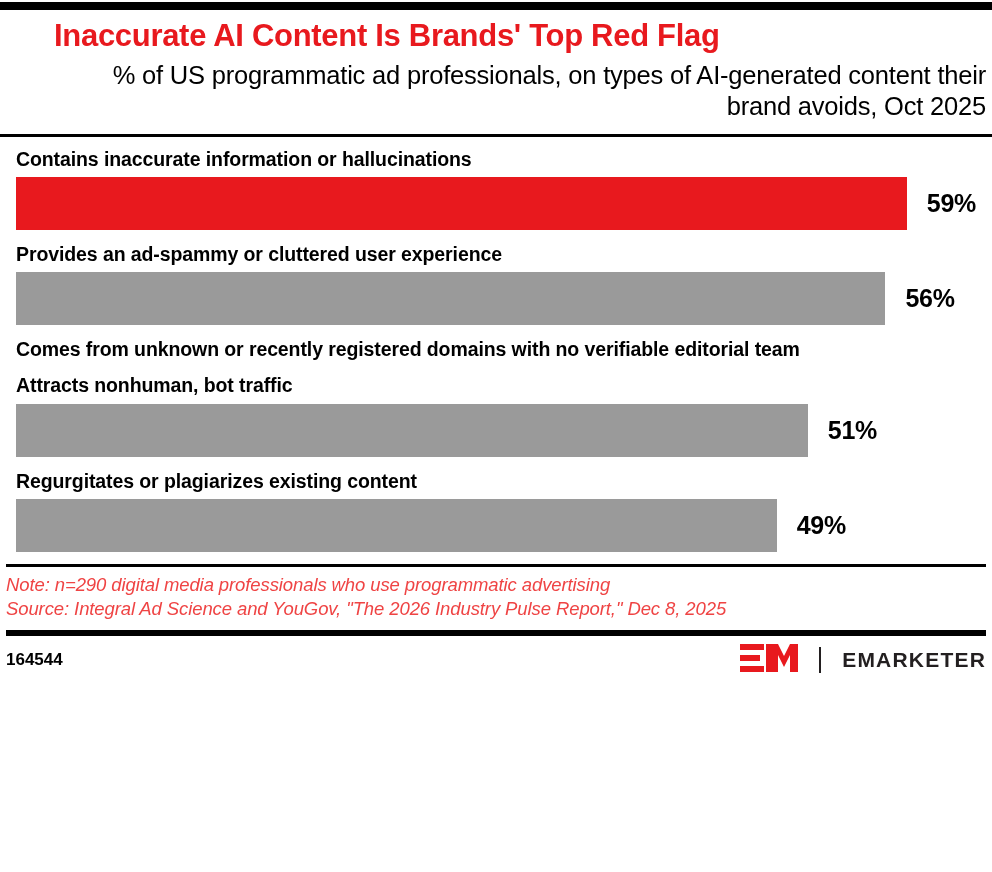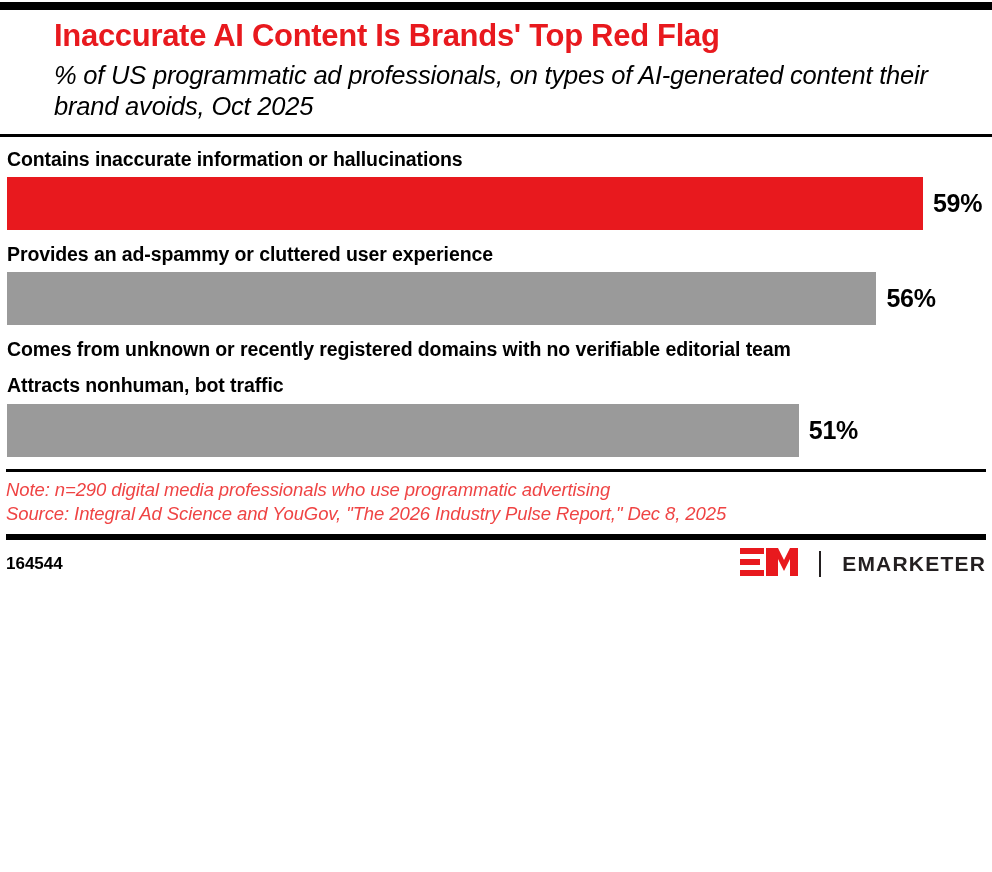--- a/index.html
+++ b/index.html
@@ -33,50 +33,51 @@
     font-size: 31px;
     font-weight: bold;
     letter-spacing: -0.3px;
     line-height: 1.12;
     margin: 9px 0 0 0;
     white-space: nowrap;
   }
   .chart-subtitle {
     color: #000000;
     font-size: 25.5px;
-    font-style: italic;
     font-weight: normal;
     line-height: 1.24;
     margin: 6px 0 0 0;
     letter-spacing: -0.2px;
+    text-align: right;
   }
   .rule-header {
     height: 3px;
     background: #000000;
     margin: 11px 0 0 0;
   }
   .plot {
-    padding: 0 7px;
+    padding: 0 16px;
     margin-top: 10px;
   }
   .bar-group {
     margin-bottom: 12px;
   }
   .bar-label {
     font-size: 19.5px;
     font-weight: bold;
     color: #000000;
     line-height: 1.24;
     letter-spacing: -0.1px;
     margin-bottom: 6px;
   }
   .bar-row {
     display: flex;
     align-items: center;
     height: 53px;
+    gap: 10px;
   }
   .bar {
     height: 53px;
     background: #9A9A9A;
   }
   .bar.accent {
     background: #E8191E;
   }
   .bar-value {
     font-size: 25px;
@@ -175,20 +176,27 @@
     </div>
 
     <div class="bar-group">
       <div class="bar-label">Attracts nonhuman, bot traffic</div>
       <div class="bar-row">
         <div class="bar" style="width: 791.797px; background: rgb(154, 154, 154);"></div>
         <div class="bar-value">51%</div>
       </div>
     </div>
 
+    <div class="bar-group">
+      <div class="bar-label">Regurgitates or plagiarizes existing content</div>
+      <div class="bar-row">
+        <div class="bar" style="width: 760.746px; background: rgb(154, 154, 154);"></div>
+        <div class="bar-value">49%</div>
+      </div>
+    </div>
 
   </div>
 
   <div class="rule-footer-top"></div>
 
   <div class="footer-notes">
     <div class="footer-note">Note: n=290 digital media professionals who use programmatic advertising</div>
     <div class="footer-source">Source: Integral Ad Science and YouGov, "The 2026 Industry Pulse Report," Dec 8, 2025</div>
   </div>
 

